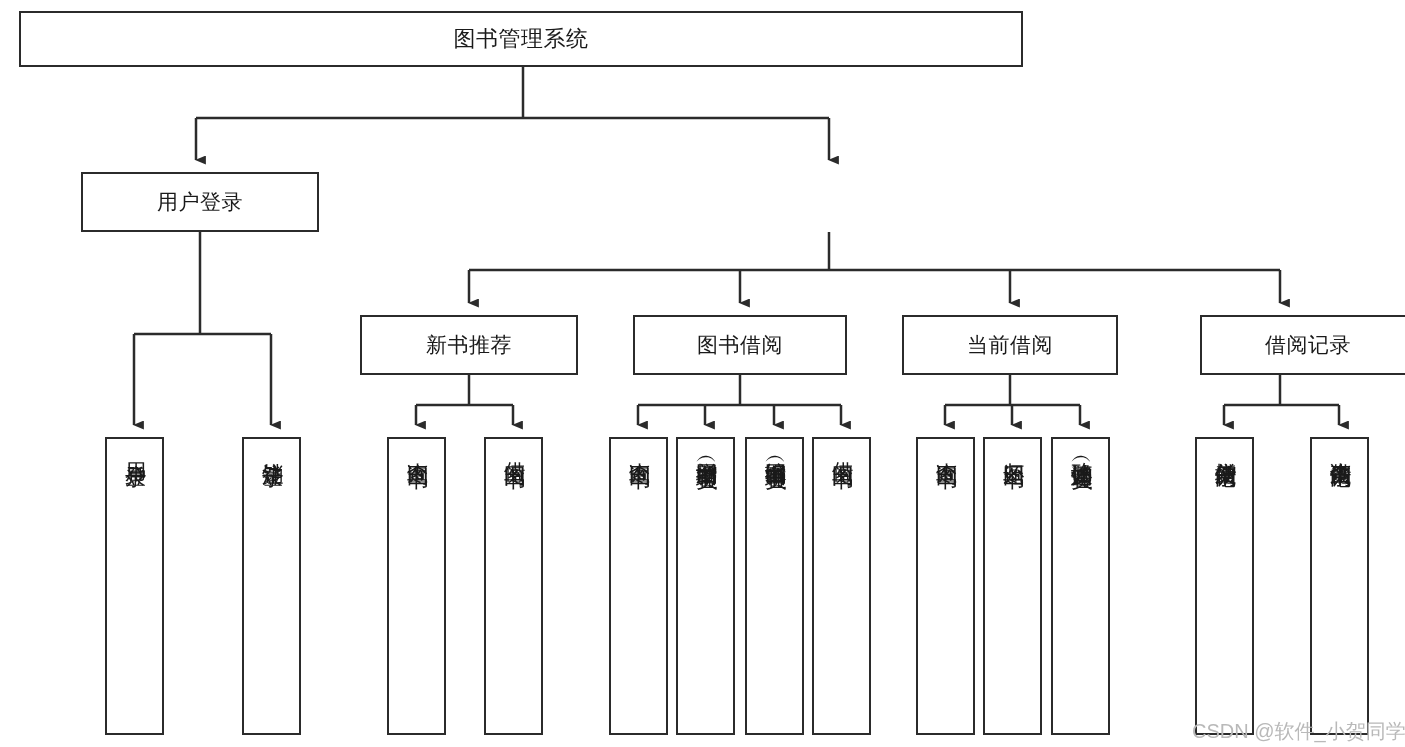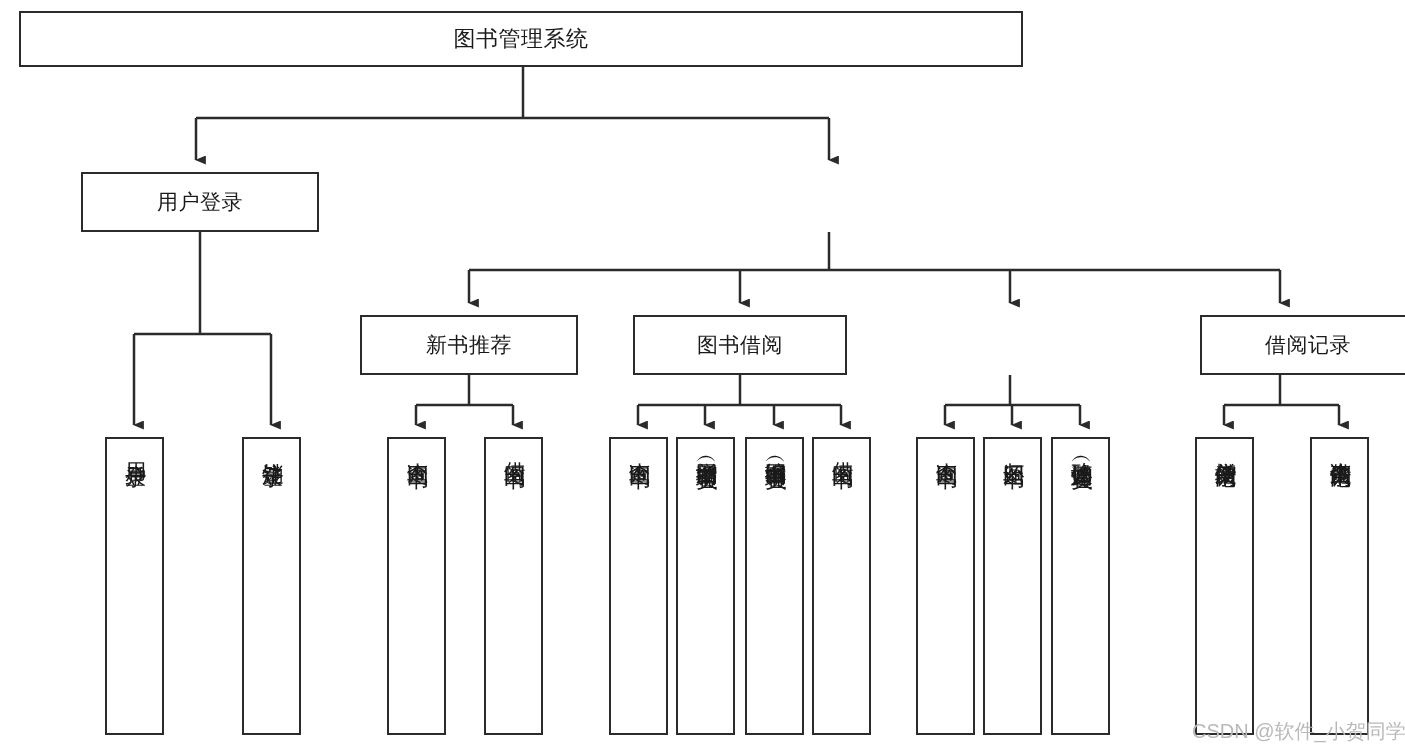--- a/index.html
+++ b/index.html
@@ -138,20 +138,23 @@
   <div class="node h" style="left:81px; top:172px; width:238px; height:60px;">
     <span class="label">用户登录</span>
   </div>
 
   <div class="node h" style="left:360px; top:315px; width:218px; height:60px;">
     <span class="label">新书推荐</span>
   </div>
   <div class="node h" style="left:633px; top:315px; width:214px; height:60px;">
     <span class="label">图书借阅</span>
   </div>
+  <div class="node h" style="left:902px; top:315px; width:216px; height:60px;">
+    <span class="label">当前借阅</span>
+  </div>
   <div class="node h" style="left:1200px; top:315px; width:216px; height:60px;">
     <span class="label">借阅记录</span>
   </div>
 
   <div class="node v" style="left:105px; top:437px; width:59px; height:298px;">
     <span class="label">用户登录</span>
   </div>
   <div class="node v" style="left:242px; top:437px; width:59px; height:298px;">
     <span class="label">注销登录</span>
   </div>

